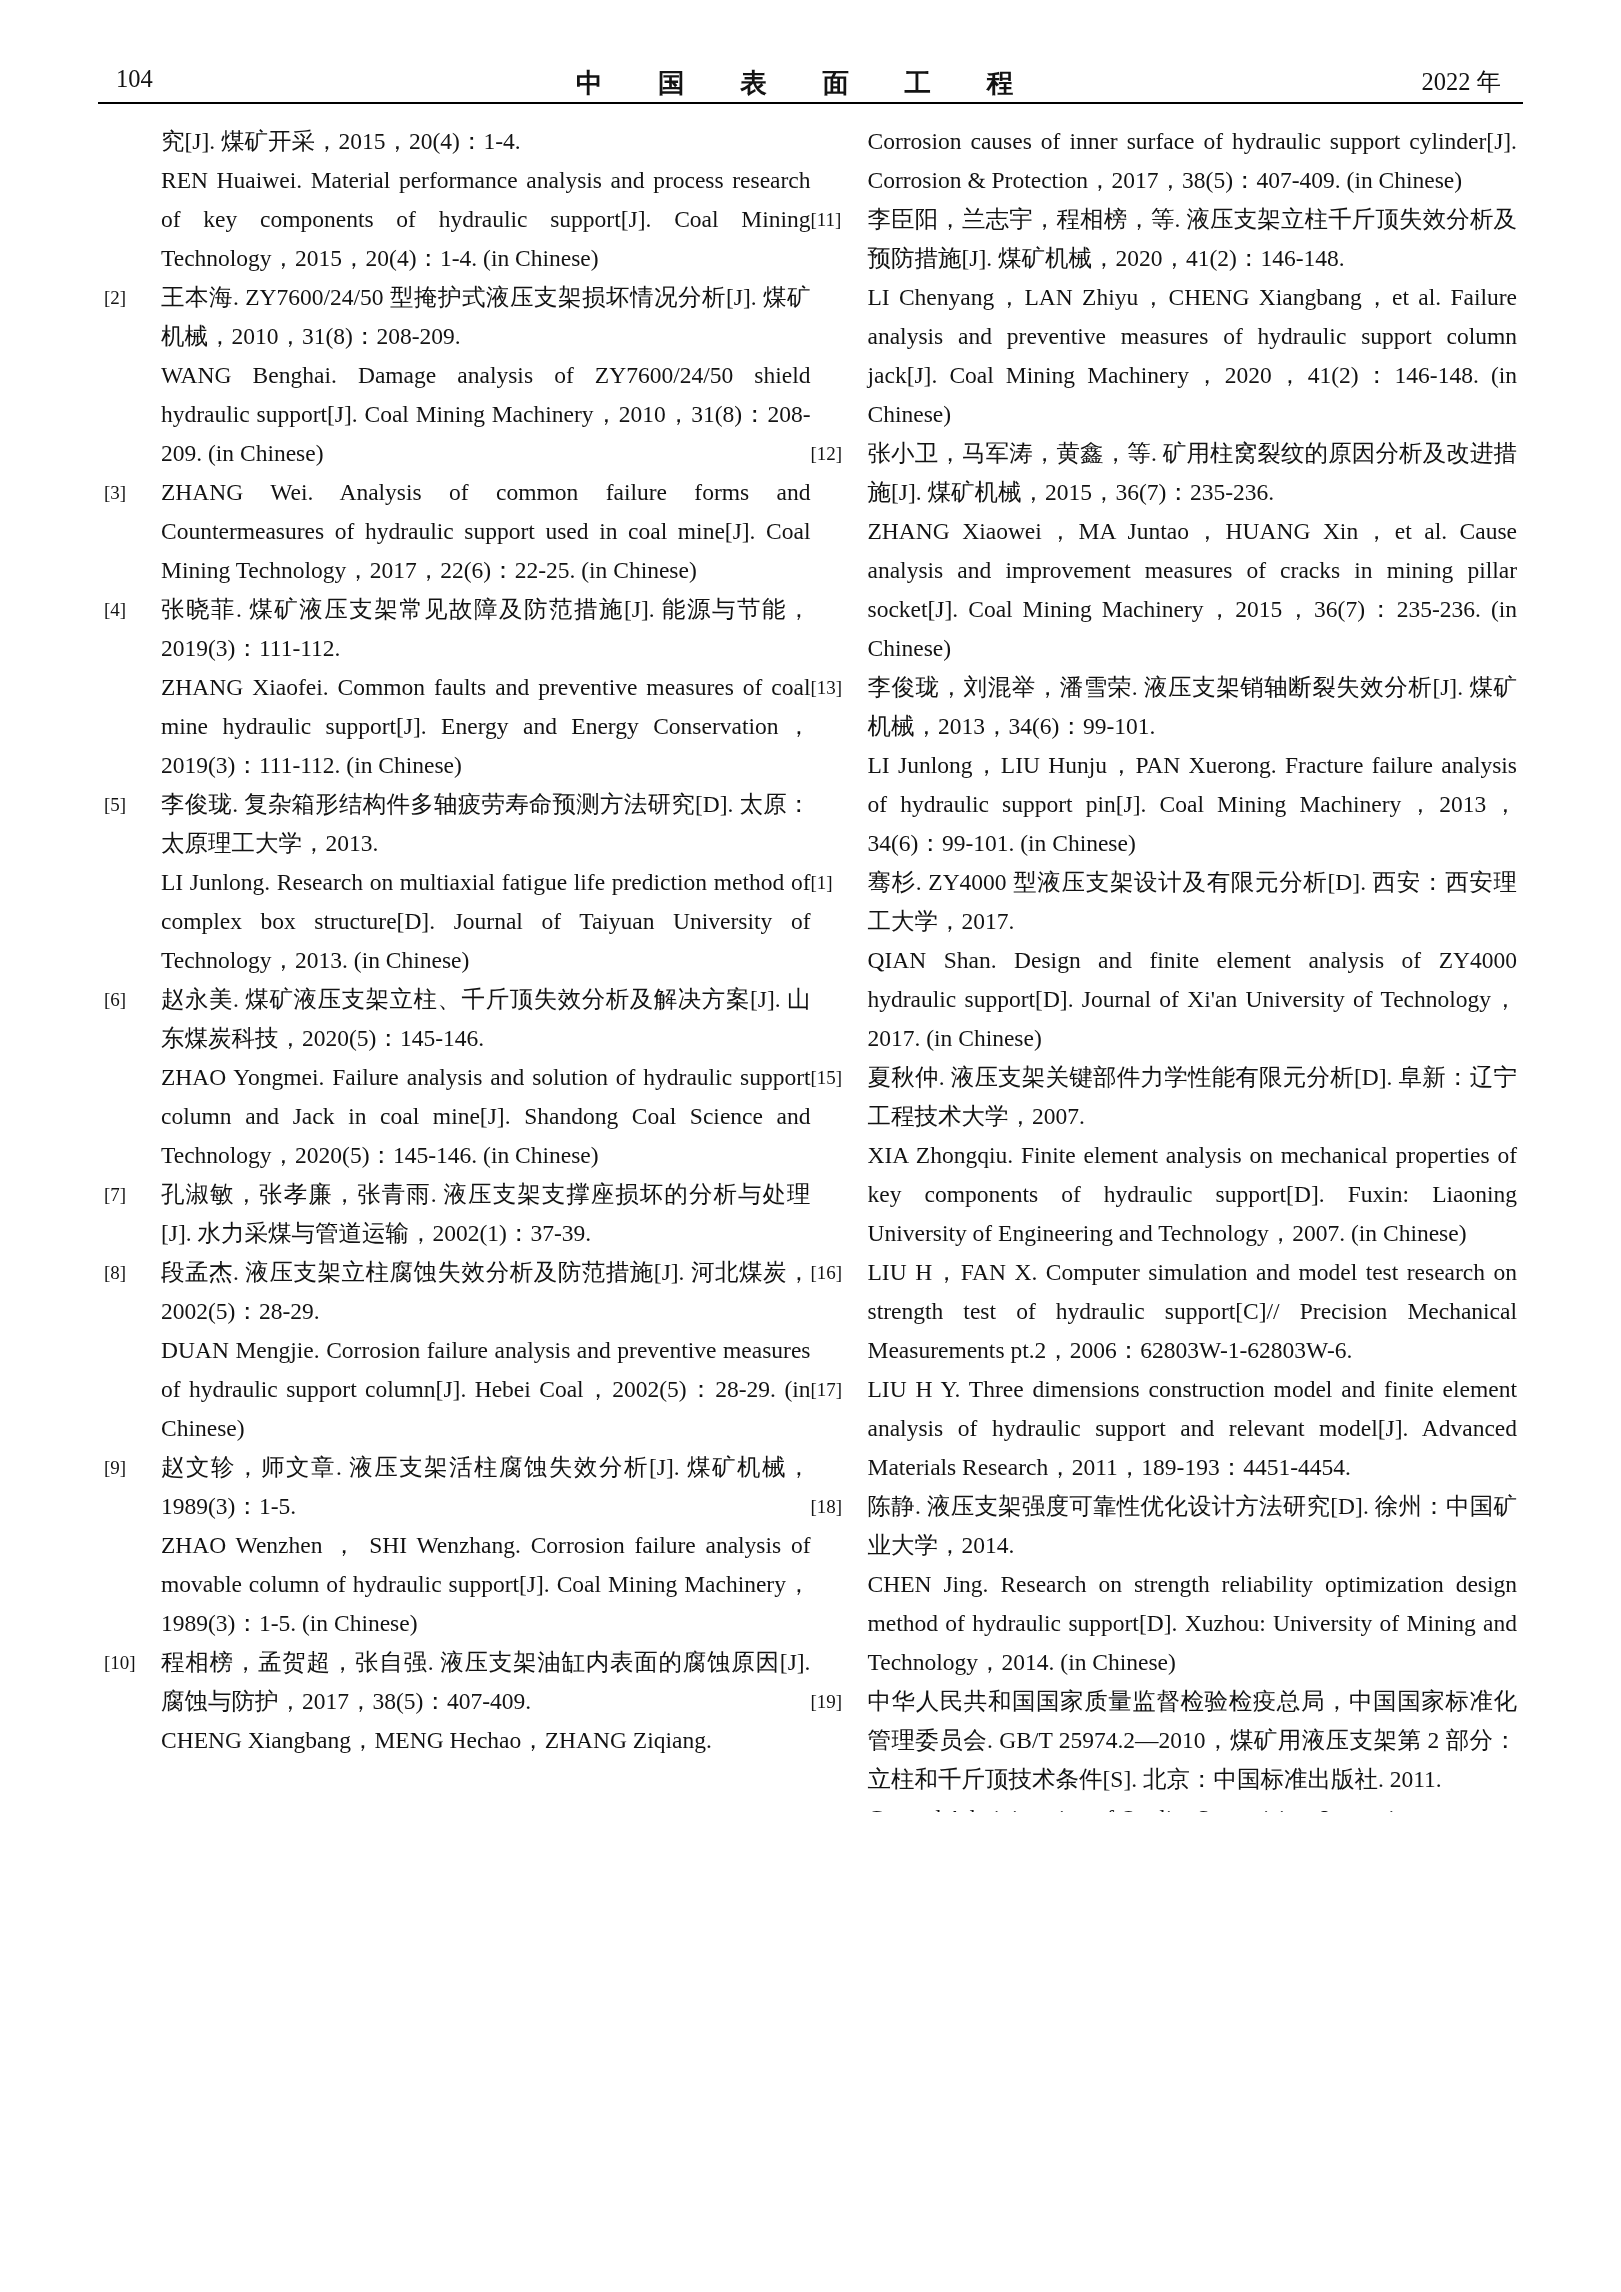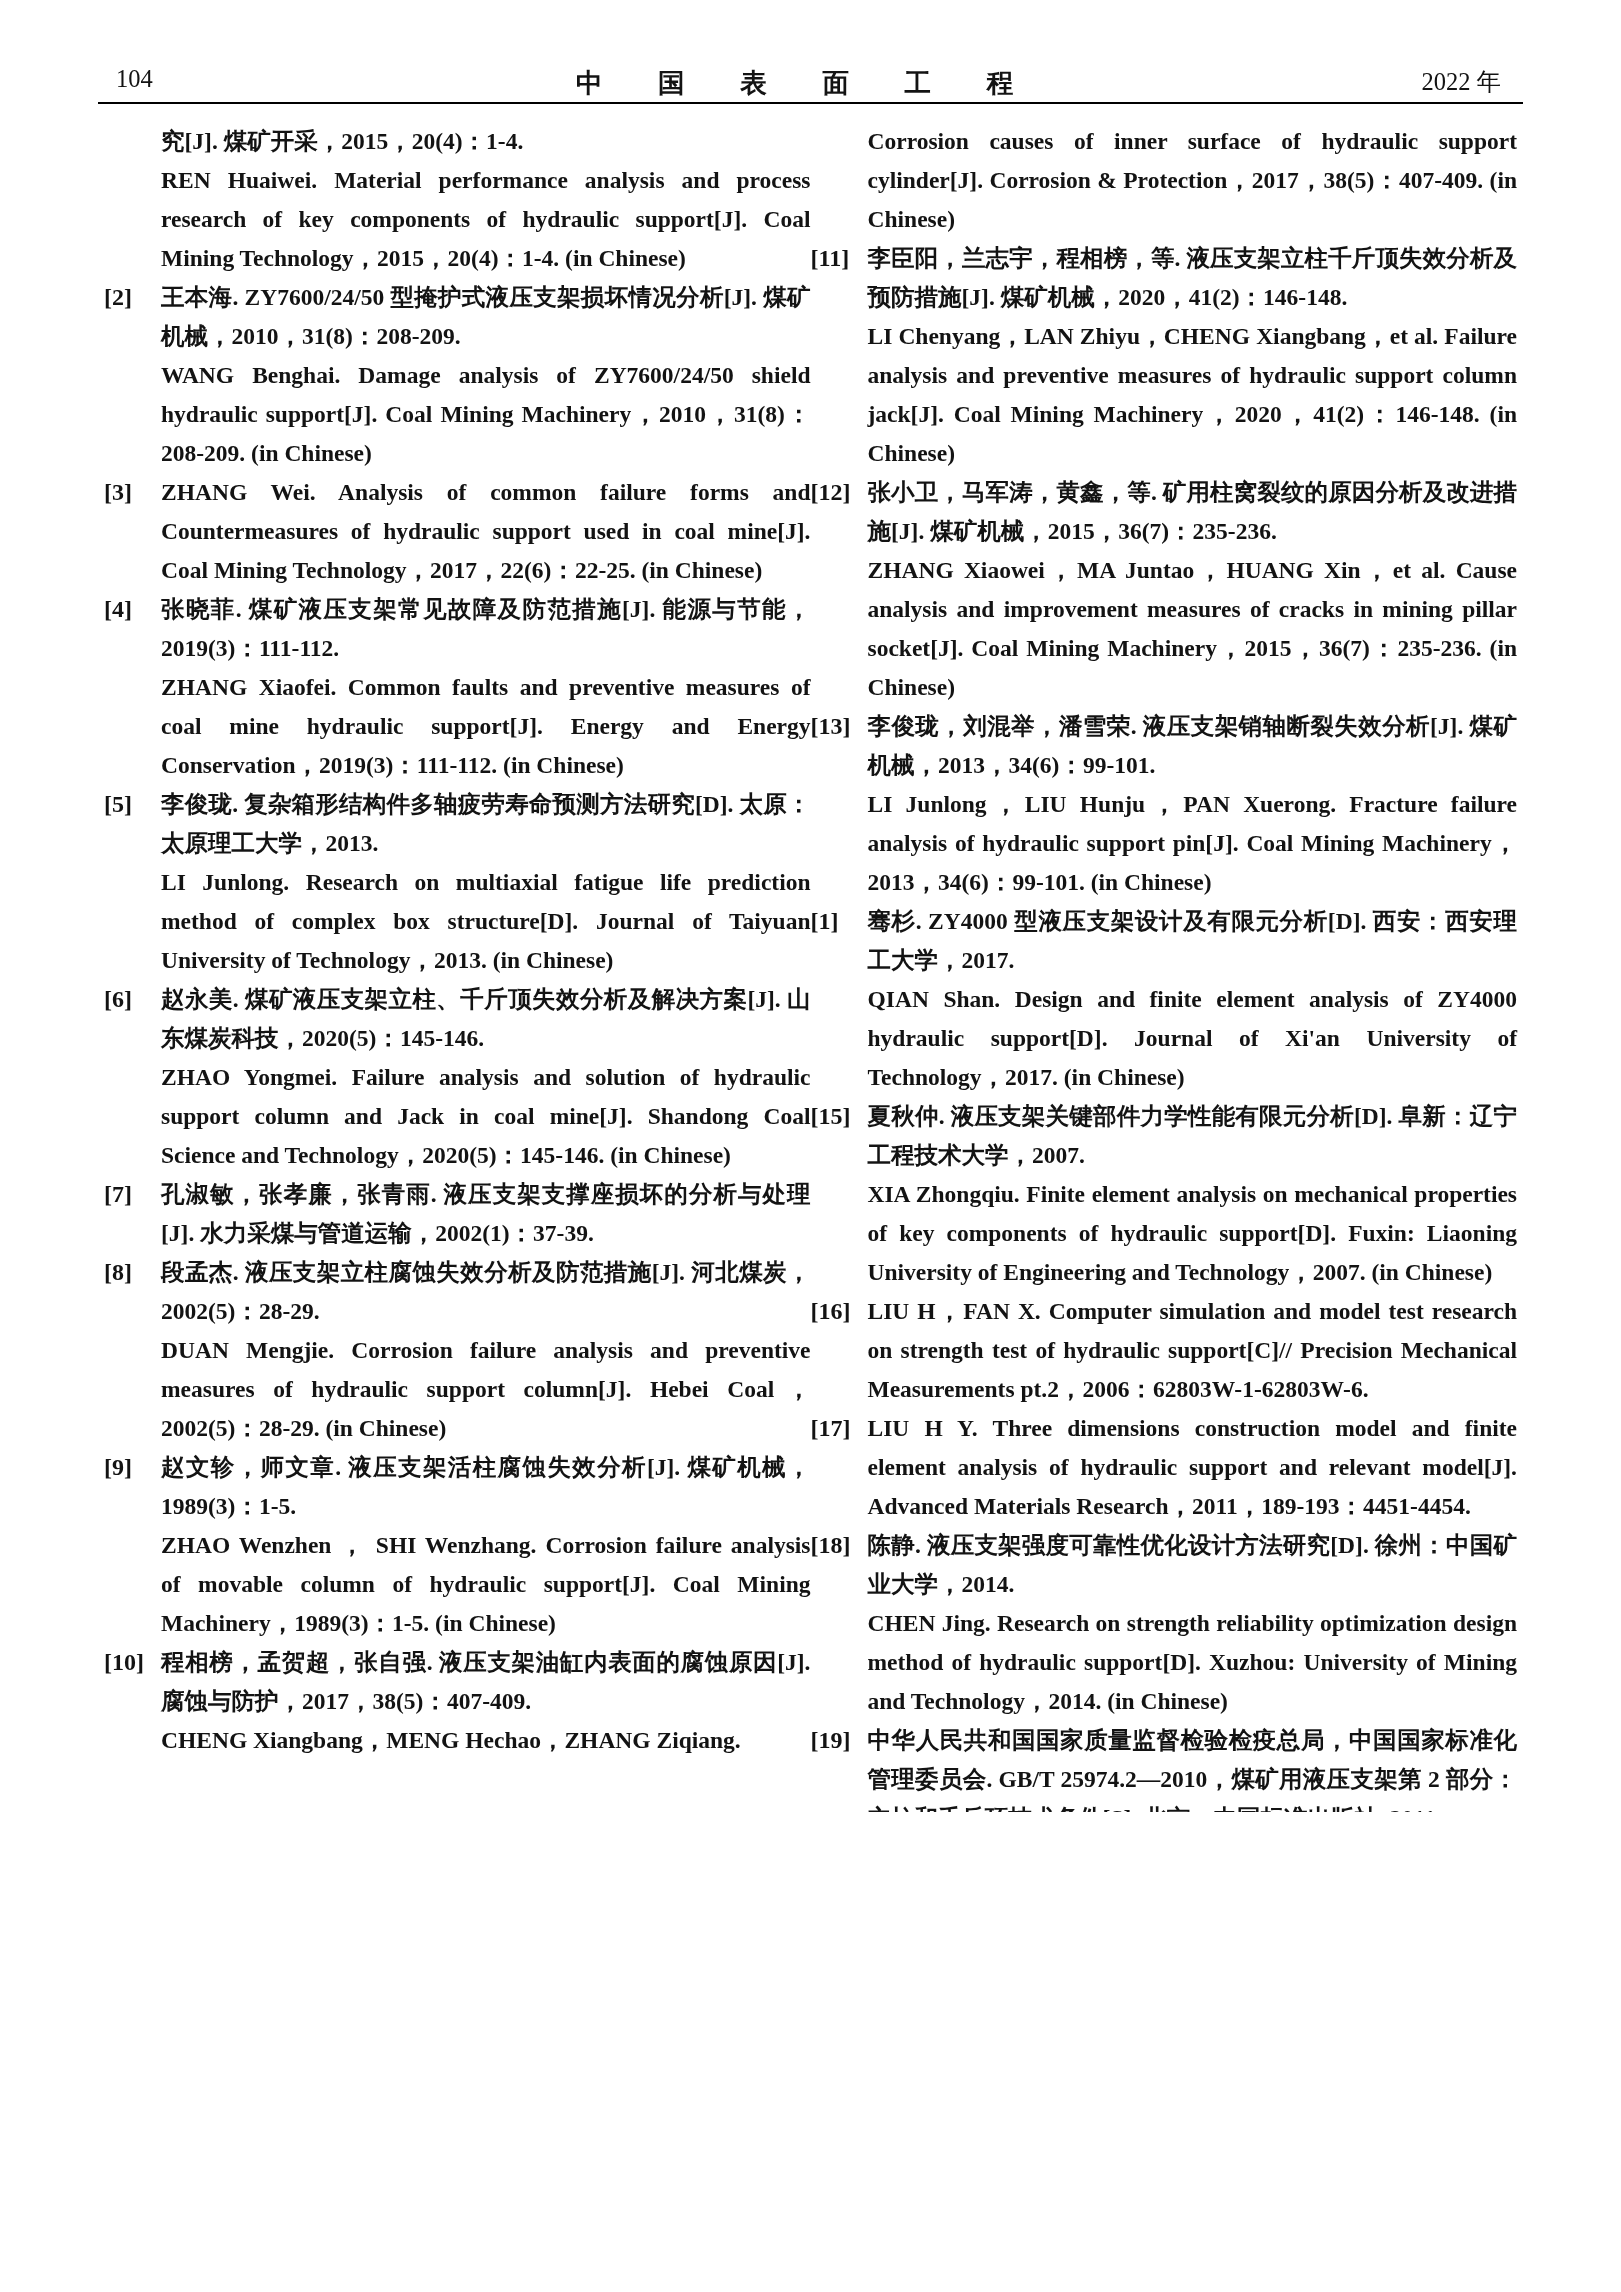--- a/index.html
+++ b/index.html
@@ -42,28 +42,27 @@
     left:98px;
     right:98px;
     border-top:2.9px solid #000;
   }
   .columns {
     position:absolute;
     top:122px;
     left:104px;
     right:104px;
     display:flex;
-    font-weight:bold;
   }
   .column { flex:1 1 0; min-width:0; }
   .ref { display:flex; }
   .ref-label {
     flex:0 0 57px;
     width:57px;
-    font-size:24px;
+    font-size:19px;
     line-height:39px;
   }
   .ref-body { flex:1 1 auto; min-width:0; }
   .ref-body p {
     font-size:23.5px;
     line-height:39px;
     text-align:justify;
     text-justify:inter-word;
   }
 </style>

